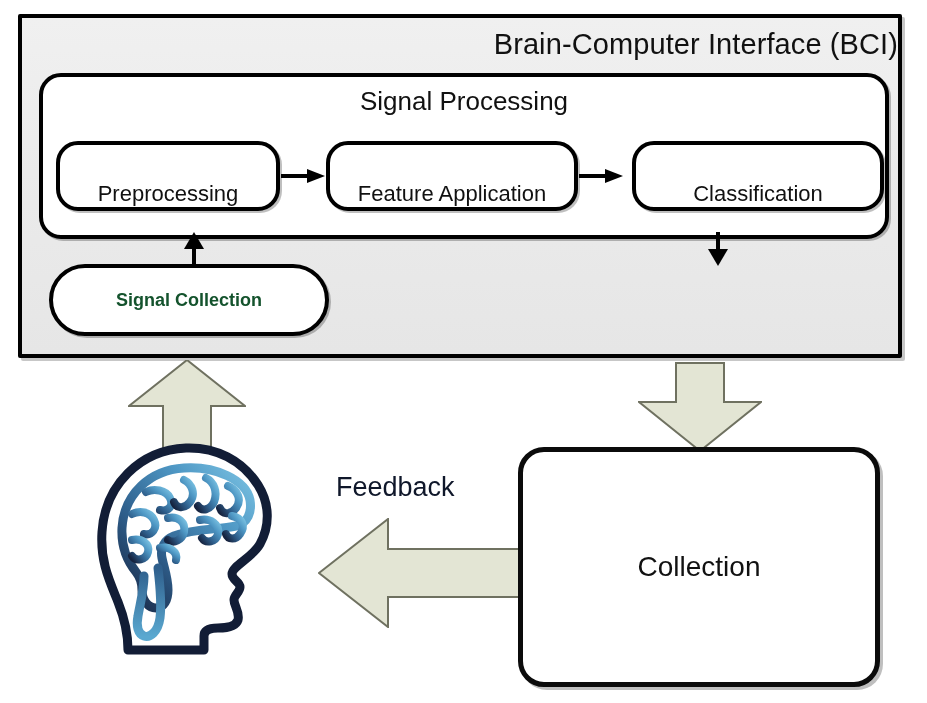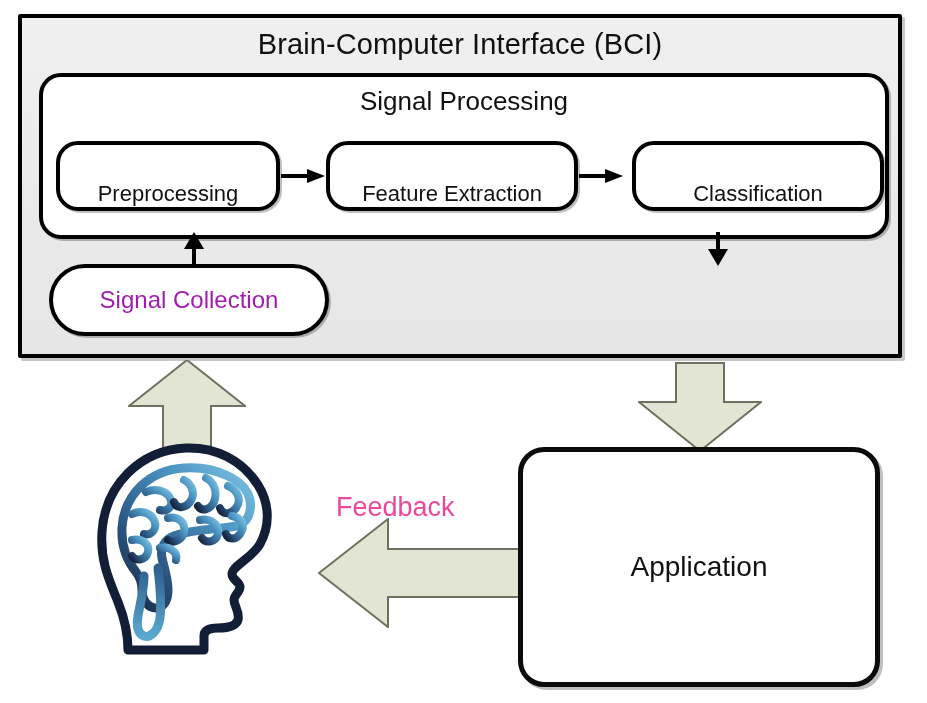--- a/index.html
+++ b/index.html
@@ -33,21 +33,21 @@
     border: 4px solid #000000;
     border-radius: 2px;
     box-shadow: 3px 3px 0 rgba(0,0,0,0.22);
   }
 
   .bci-title {
     position: absolute;
     left: 0;
     top: 10px;
     width: 100%;
-    text-align: center;
+    text-align: right;
     font-size: 29px;
     color: #111111;
     letter-spacing: 0.1px;
   }
 
   
   .sp-panel {
     position: absolute;
     left: 17px;
     top: 55px;
@@ -110,23 +110,24 @@
     box-sizing: border-box;
     background: #ffffff;
     border: 4px solid #000000;
     border-radius: 38px;
     display: flex;
     align-items: center;
     justify-content: center;
     box-shadow: 2px 2px 0 rgba(0,0,0,0.25);
   }
   .bci-box span {
-    font-size: 24px;
-    color: #a21caf;
+    font-size: 18px;
+    color: #14532d;
     white-space: nowrap;
+    font-weight: bold;
   }
   .signal-collection { left: 27px;  width: 280px; }
   .app-interface     { left: 514px; width: 338px; }
 
   
   .v-arrow {
     position: absolute;
     width: 24px;
     height: 34px;
   }
@@ -157,23 +158,23 @@
   
   .block-arrow { position: absolute; }
   .block-arrow-up    { left: 128px; top: 360px; width: 118px;  height: 92px; }
   .block-arrow-down  { left: 638px; top: 362px; width: 124px;  height: 90px; }
   .block-arrow-left  { left: 318px; top: 518px; width: 212px;  height: 110px; }
 
   
   .feedback-label {
     position: absolute;
     left: 336px;
-    top: 492px;
+    top: 472px;
     font-size: 27px;
-    color: #ec4899;
+    color: #0f172a;
     white-space: nowrap;
   }
 
   
   .head-figure {
     position: absolute;
     left: 88px;
     top: 440px;
     width: 212px;
     height: 228px;
@@ -197,21 +198,21 @@
       </div>
 
       <div class="mini-arrow mini-arrow-1">
         <svg width="44" height="14" viewBox="0 0 44 14">
           <line x1="0" y1="7" x2="28" y2="7" stroke="#000" stroke-width="4"></line>
           <polygon points="26,0 44,7 26,14" fill="#000"></polygon>
         </svg>
       </div>
 
       <div class="stage stage-2">
-        <span>Feature Extraction</span>
+        <span>Feature Application</span>
       </div>
 
       <div class="mini-arrow mini-arrow-2">
         <svg width="44" height="14" viewBox="0 0 44 14">
           <line x1="0" y1="7" x2="28" y2="7" stroke="#000" stroke-width="4"></line>
           <polygon points="26,0 44,7 26,14" fill="#000"></polygon>
         </svg>
       </div>
 
       <div class="stage stage-3">
@@ -255,21 +256,21 @@
 
   <div class="block-arrow block-arrow-left">
     <svg width="212" height="110" viewBox="0 0 212 110">
       <polygon points="1,55 70,1 70,31 211,31 211,79 70,79 70,109" fill="#e3e5d4" stroke="#6f7160" stroke-width="2" stroke-linejoin="miter"></polygon>
     </svg>
   </div>
 
   <div class="feedback-label">Feedback</div>
 
   <div class="application-box">
-    <span>Application</span>
+    <span>Collection</span>
   </div>
 
   <div class="head-figure">
     <svg width="212" height="228" viewBox="0 0 212 228">
       <defs>
         <linearGradient id="brainGrad" x1="0" y1="1" x2="1" y2="0">
           <stop offset="0%" stop-color="#16233f"></stop>
           <stop offset="35%" stop-color="#2f5f8c"></stop>
           <stop offset="70%" stop-color="#4e97c4"></stop>
           <stop offset="100%" stop-color="#7cc3e3"></stop>

